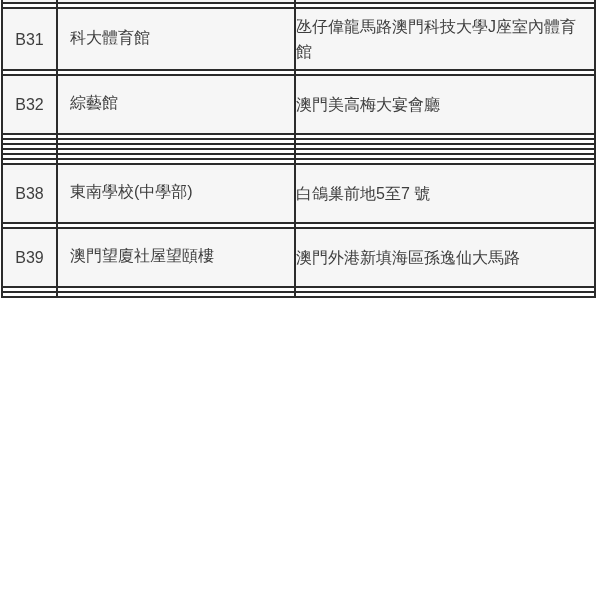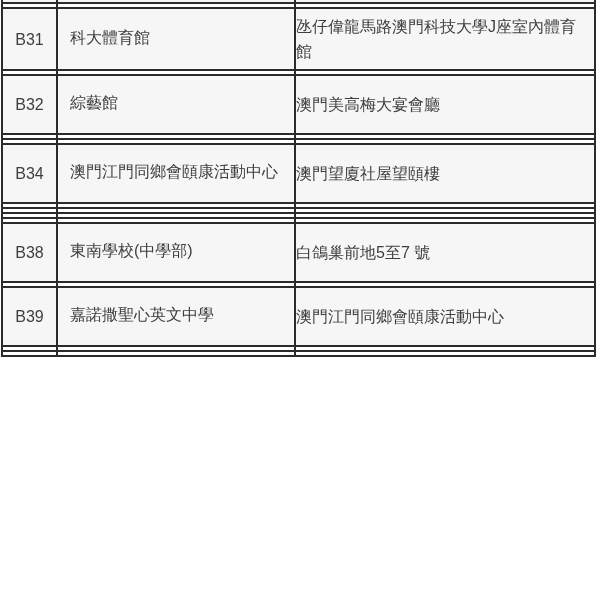--- a/index.html
+++ b/index.html
@@ -103,25 +103,20 @@
     <td></td>
     <td></td>
     <td></td>
   </tr>
 
   <tr class="spacer">
     <td></td>
     <td></td>
     <td></td>
   </tr>
-  <tr class="row">
-    <td class="id">B34</td>
-    <td class="name">澳門江門同鄉會頤康活動中心</td>
-    <td class="addr">澳門望廈社屋望頤樓</td>
-  </tr>
 
   <tr class="spacer">
     <td></td>
     <td></td>
     <td></td>
   </tr>
 
   <tr class="spacer">
     <td></td>
     <td></td>
@@ -145,22 +140,22 @@
     <td class="addr">白鴿巢前地5至7 號</td>
   </tr>
 
   <tr class="spacer">
     <td></td>
     <td></td>
     <td></td>
   </tr>
   <tr class="row">
     <td class="id">B39</td>
-    <td class="name">嘉諾撒聖心英文中學</td>
-    <td class="addr">澳門江門同鄉會頤康活動中心</td>
+    <td class="name">澳門望廈社屋望頤樓</td>
+    <td class="addr">澳門外港新填海區孫逸仙大馬路</td>
   </tr>
 
   <tr class="spacer">
     <td></td>
     <td></td>
     <td></td>
   </tr>
 
   <tr class="spacer">
     <td></td>

